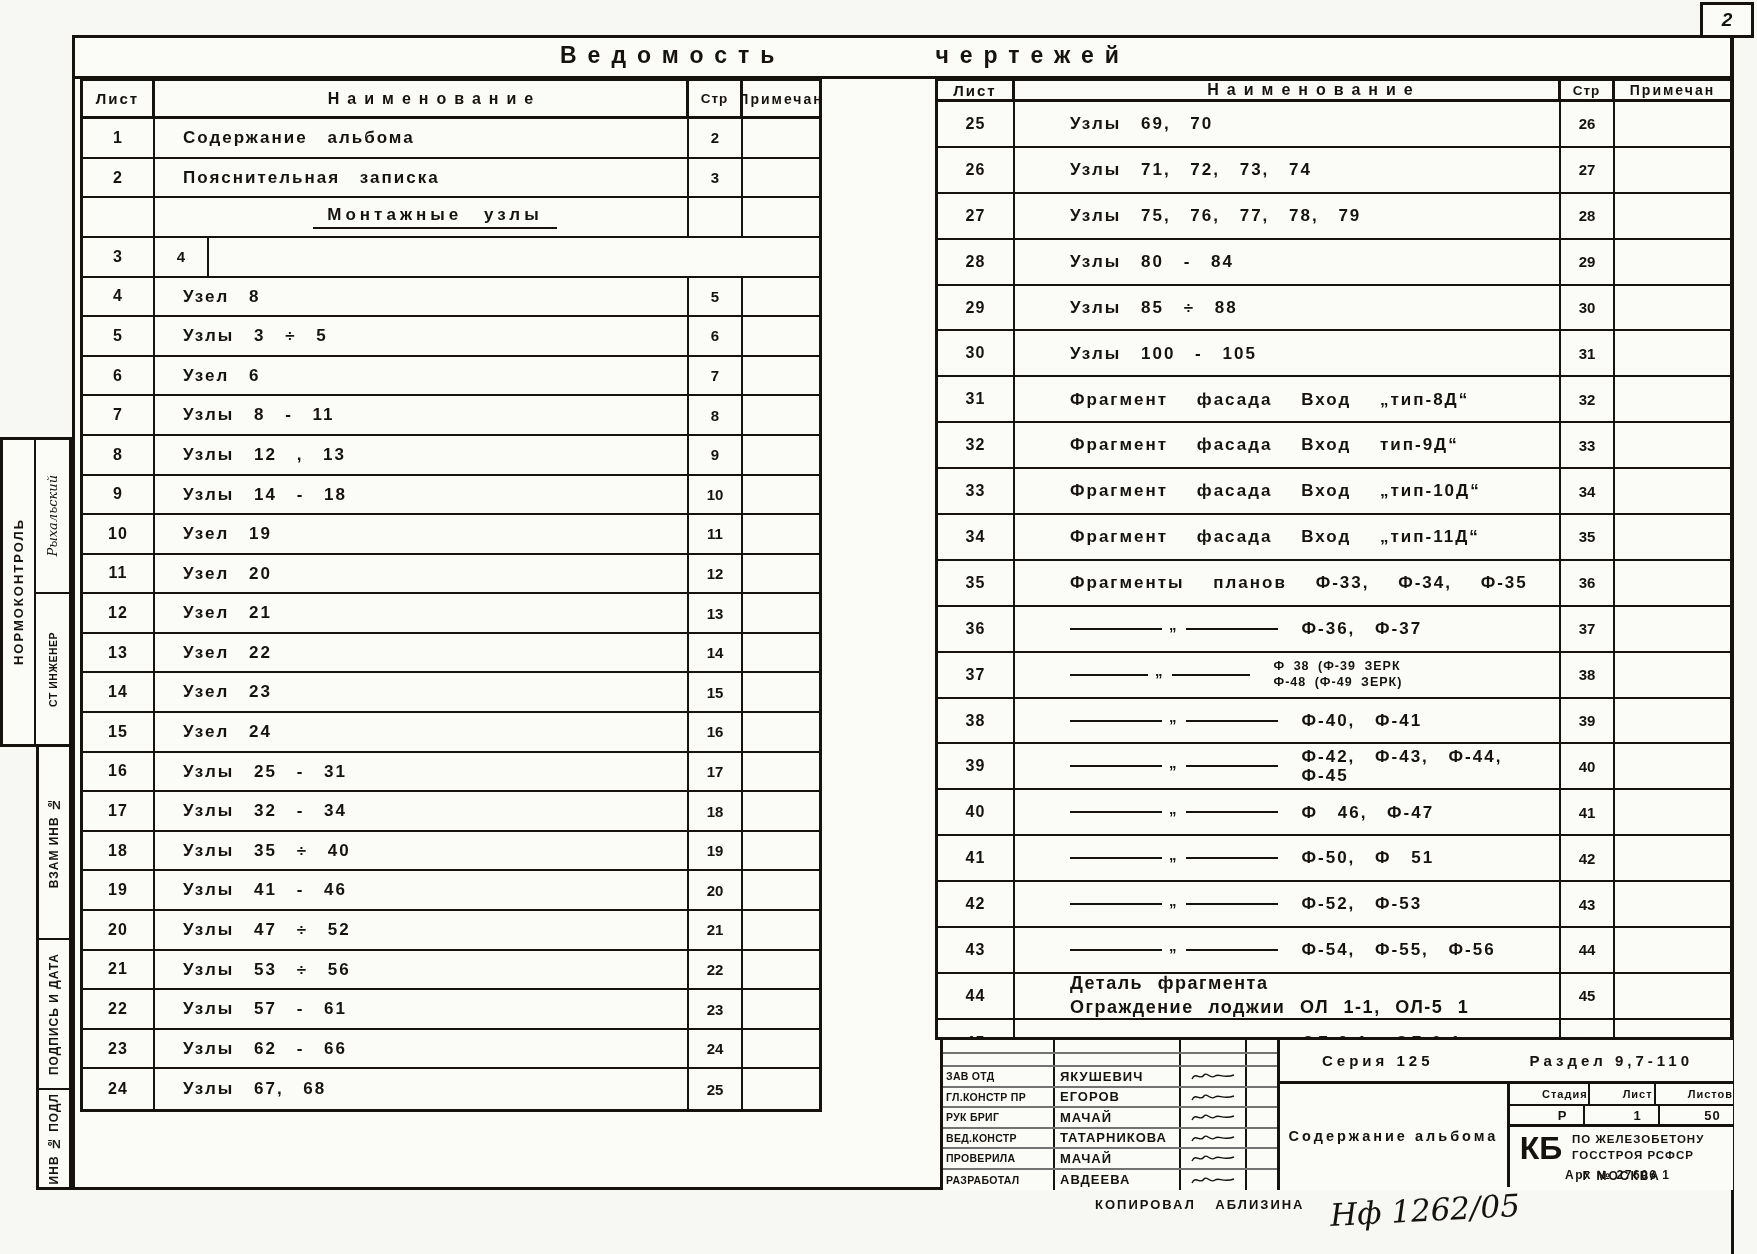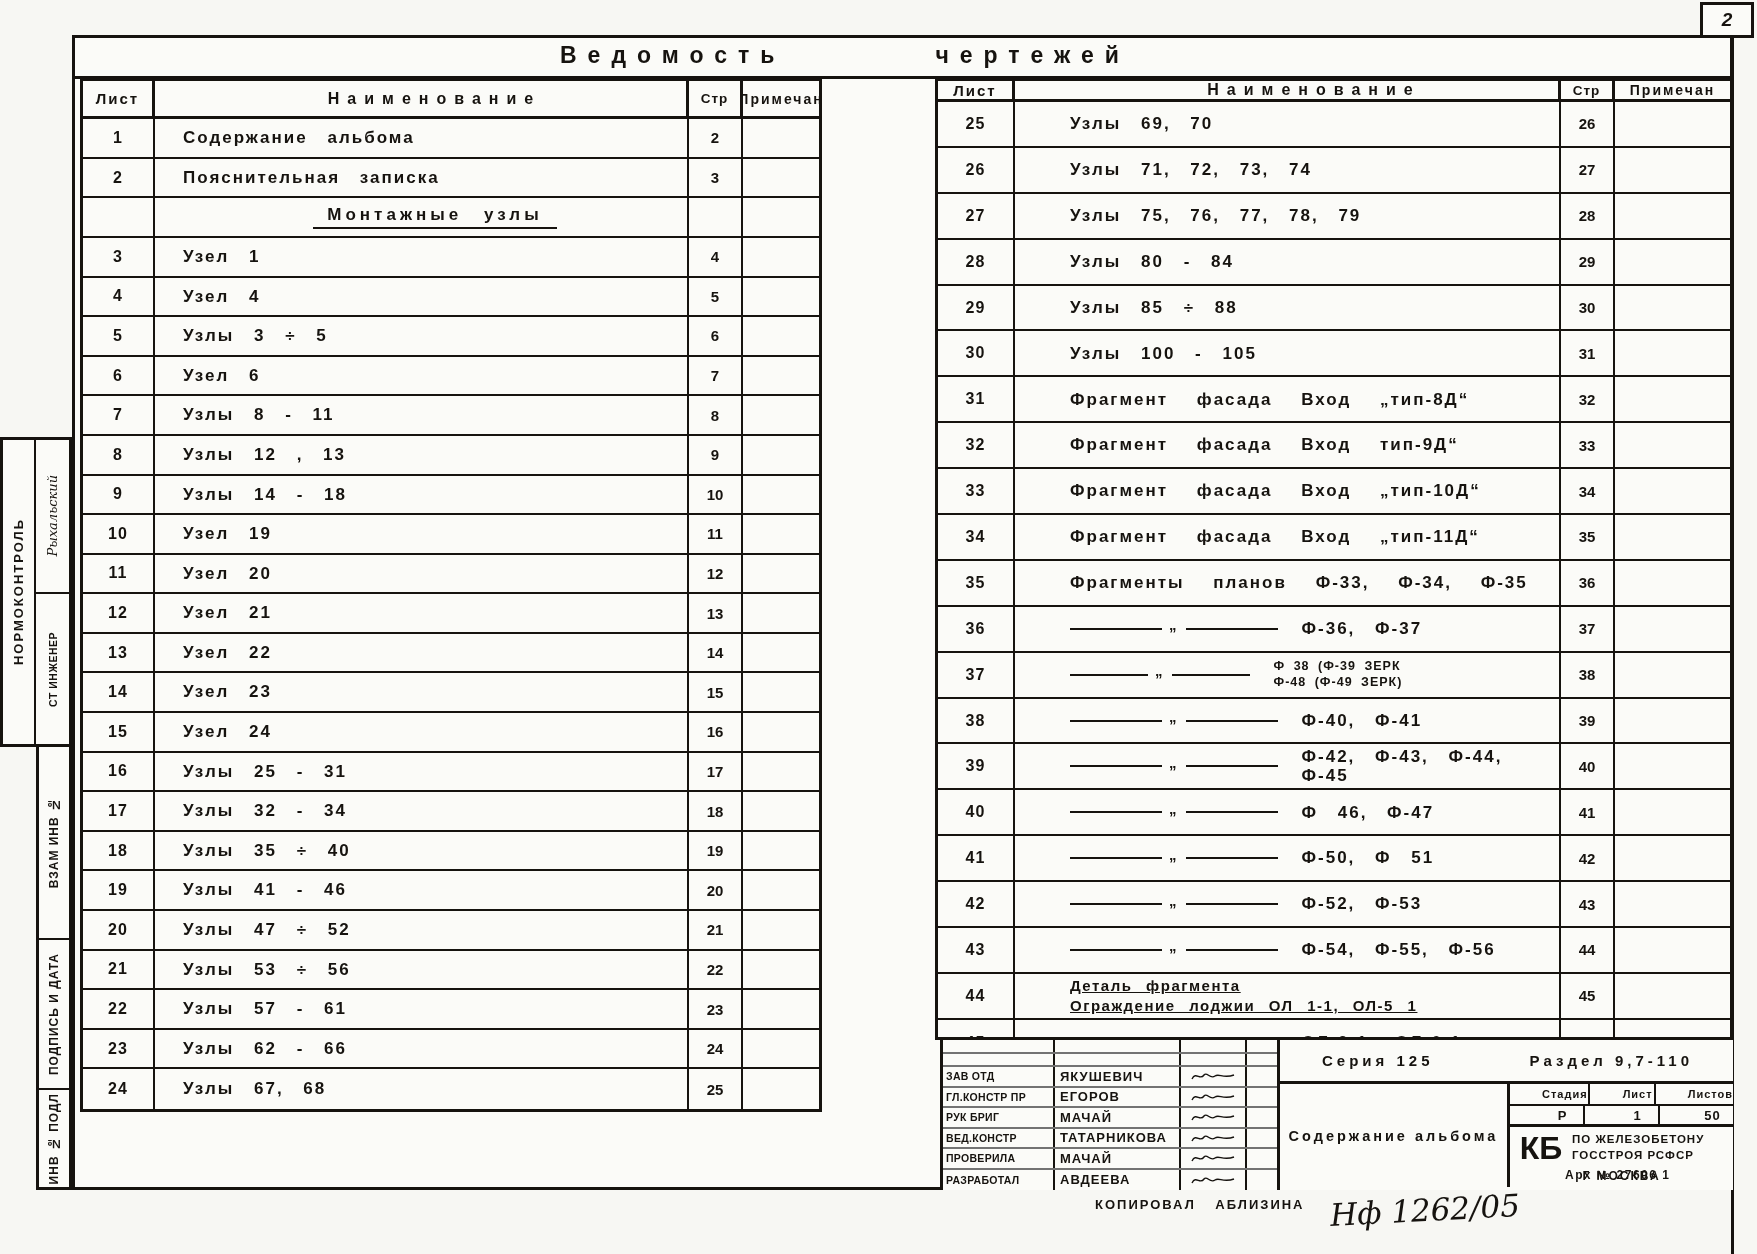--- a/index.html
+++ b/index.html
@@ -64,21 +64,21 @@
 
   
   .ditto { display:none; align-items:center; margin-right:24px; }
   .ditto i { display:block; width:92px; border-top:2px solid #16130f; }
   .ditto b { margin:0 7px; font-size:15px; font-weight:bold; transform:translateY(-4px); }
   .t-ditto .ditto, .t-ditto2 .ditto { display:inline-flex; }
   .t-ditto .c.name, .t-ditto2 .c.name, .t-frag .c.name, .t-twoline .c.name { padding-left:14px; }
   .t-ditto2 .ditto i { width:78px; }
   .t-ditto2 .nm { font-size:12.5px; letter-spacing:1px; word-spacing:4px; line-height:1.25; }
   .t-frag .nm { word-spacing:22px; }
-  .t-twoline .nm { font-size:15px; letter-spacing:1.5px; word-spacing:8px; line-height:1.3;text-decoration:underline; }
+  .t-twoline .nm { font-size:18px; letter-spacing:1.5px; word-spacing:8px; line-height:1.3; }
 
   
   #sig-area { left:940px; top:1040px; width:340px; height:150px; border-left:3px solid #16130f; border-right:3px solid #16130f; display:flex; flex-direction:column; background:#fbfbf8; }
   .srow { display:flex; height:20.5px; border-bottom:2px solid #737373; }
   .srow.empty { height:13.5px; }
   .srow:last-of-type { border-bottom:none; }
   .srow .sc { border-right:2px solid #16130f; height:100%; display:flex; align-items:center; overflow:hidden; }
   .sc.role { width:112px; font-size:10.5px; font-weight:bold; text-transform:uppercase; padding-left:3px; letter-spacing:0.3px; }
   .sc.pname { width:126px; font-size:13px; font-weight:bold; text-transform:uppercase; padding-left:5px; letter-spacing:1px; }
   .sc.sig { width:66px; justify-content:center; }
@@ -170,32 +170,28 @@
         <div class="c sheet"></div>
         <div class="c name">
 
           <span class="nm">Монтажные  узлы</span>
         </div>
         <div class="c page"></div>
         <div class="c note"></div>
       </div>
       <div class="row">
         <div class="c sheet">3</div>
-        <div class="c name">
-
-          <span class="nm">Узел  1</span>
-        </div>
         <div class="c page">4</div>
         <div class="c note"></div>
       </div>
       <div class="row">
         <div class="c sheet">4</div>
         <div class="c name">
 
-          <span class="nm">Узел  4</span>
+          <span class="nm">Узел  8</span>
         </div>
         <div class="c page">5</div>
         <div class="c note"></div>
       </div>
       <div class="row">
         <div class="c sheet">5</div>
         <div class="c name">
 
           <span class="nm">Узлы  3 ÷ 5</span>
         </div>

